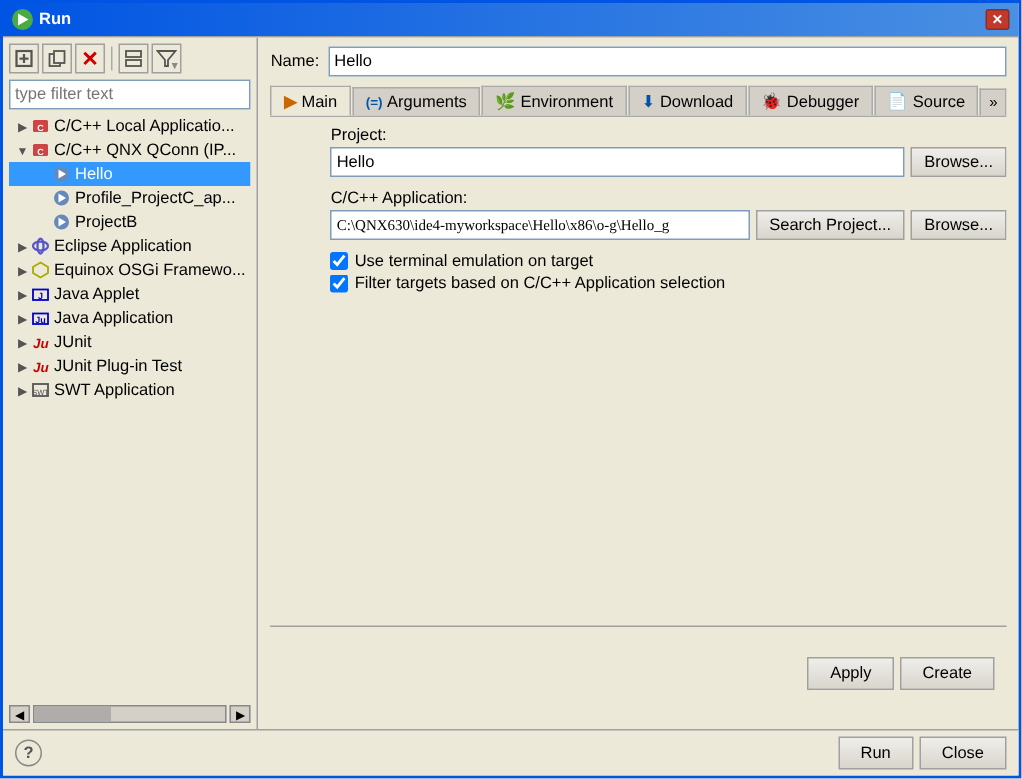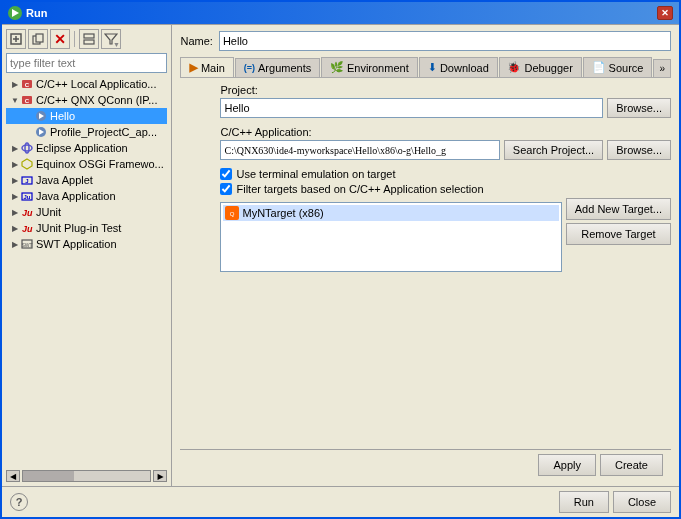--- a/index.html
+++ b/index.html
@@ -359,21 +359,21 @@
     }
 
     .targets-list {
       flex: 1;
     }
 
     
     .bottom-bar {
       display: flex;
       justify-content: flex-end;
-      padding: 4px 8px;
+      padding: 20px 8px;
       gap: 4px;
       border-top: 1px solid #a0a0a0;
     }
 
     .action-btn {
       height: 22px;
       padding: 0 14px;
       border: 1px solid #a0a0a0;
       background: linear-gradient(to bottom, #f0eeea, #d8d5cc);
       cursor: pointer;
@@ -558,20 +558,29 @@
         <div class="tree-item tree-indent-3">
           <span class="tree-icon">
             <svg width="12" height="12" viewBox="0 0 12 12">
                 <circle cx="6" cy="6" r="5" fill="#6688bb"></circle>
                 <polygon points="4,3 4,9 9,6" fill="white"></polygon>
               </svg>
           </span>
           <span>Profile_ProjectC_ap...</span>
         </div>
 
+        <div class="tree-item tree-indent-3">
+          <span class="tree-icon">
+            <svg width="12" height="12" viewBox="0 0 12 12">
+                <circle cx="6" cy="6" r="5" fill="#6688bb"></circle>
+                <polygon points="4,3 4,9 9,6" fill="white"></polygon>
+              </svg>
+          </span>
+          <span>ProjectB</span>
+        </div>
 
         <div class="tree-item tree-indent-1">
           <span class="expand-arrow">▶</span>
           <span class="tree-icon">
             <svg width="12" height="12" viewBox="0 0 12 12">
                 <ellipse cx="6" cy="6" rx="5" ry="3" fill="none" stroke="#5555cc" stroke-width="1.5"></ellipse>
                 <ellipse cx="6" cy="6" rx="2" ry="5" fill="none" stroke="#5555cc" stroke-width="1.5"></ellipse>
               </svg>
           </span>
           <span>Eclipse Application</span>
@@ -709,39 +718,20 @@
           <div class="checkbox-row">
             <input type="checkbox" checked="" style="">
             <span>Use terminal emulation on target</span>
           </div>
 
           <div class="checkbox-row">
             <input type="checkbox" checked="" style="">
             <span>Filter targets based on C/C++ Application selection</span>
           </div>
 
-          <div class="targets-row">
-            <div class="targets-list">
-              <div class="targets-box">
-                <div class="target-item">
-                  <div class="target-icon">
-                    <svg width="10" height="10" viewBox="0 0 10 10">
-                        <circle cx="5" cy="5" r="4" fill="#ff6600"></circle>
-                        <text x="5" y="8" text-anchor="middle" font-size="6" fill="white">Q</text>
-                      </svg>
-                  </div>
-                  <span>MyNTarget (x86)</span>
-                </div>
-              </div>
-            </div>
-            <div class="target-buttons">
-              <button class="target-btn">Add New Target...</button>
-              <button class="target-btn">Remove Target</button>
-            </div>
-          </div>
         </div>
 
       </div>
 
       <div class="bottom-bar">
         <button class="action-btn">Apply</button>
         <button class="action-btn">Create</button>
       </div>
     </div>
   </div>

